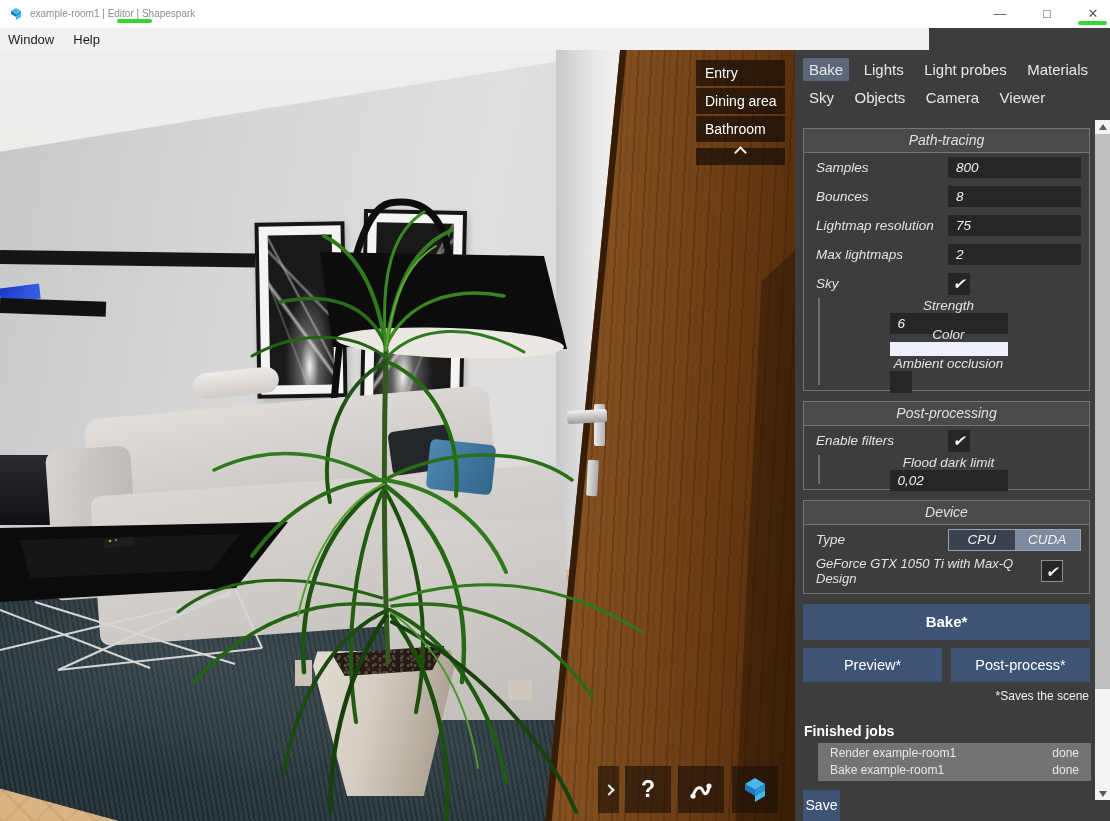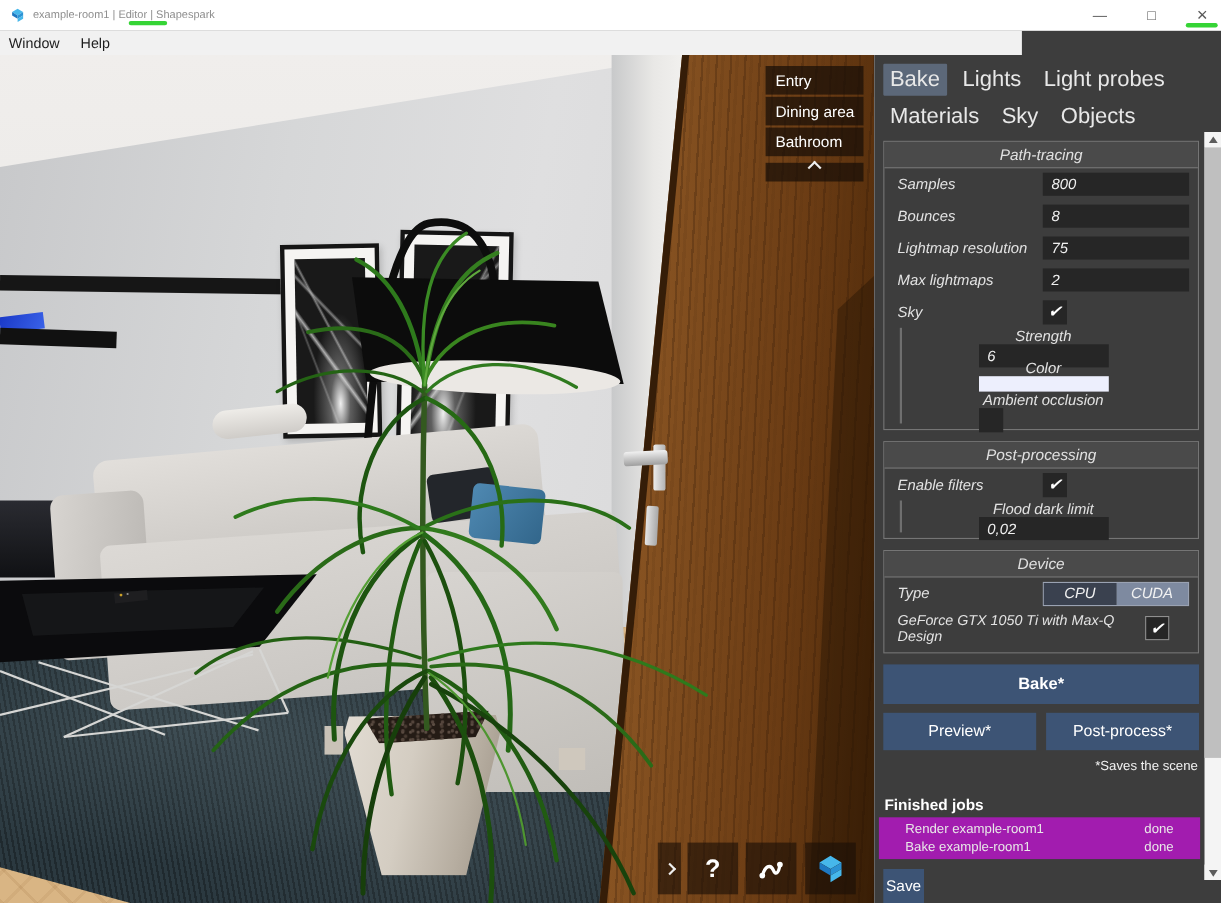--- a/index.html
+++ b/index.html
@@ -85,21 +85,21 @@
   .vp-btn { top:716px; height:47px; background:rgba(26,15,7,.62); color:#fff; display:flex; align-items:center; justify-content:center; cursor:pointer; }
   .vpb-collapse { left:598px; width:21px; }
   .vpb-help { left:625px; width:46px; font-size:23px; font-weight:bold; }
   .vpb-path { left:678px; width:46px; }
   .vpb-logo { left:732px; width:46px; }
   .chevron-right { display:block; width:8px; height:8px; border-top:2px solid #eee; border-right:2px solid #eee; transform:rotate(45deg); }
 
   
   .panel { position:absolute; left:795px; top:50px; width:315px; height:771px; background:#3d3d3d; color:#e3e3e3; }
   .tabs { padding:8px 6px 2px 8px; }
-  .tab { display:inline-block; margin:0 4px 5px 0; padding:3px 6px; font-size:20px; color:#e8e8e8; cursor:pointer; }
+  .tab { display:inline-block; margin:0 4px 5px 0; padding:3px 6px; font-size:15px; color:#e8e8e8; cursor:pointer; }
   .tab.selected { border-radius:1px; }
   .panel-scroll { position:absolute; left:0; top:70px; width:300px; bottom:0; overflow:hidden; }
   .section { margin:8px 5px 10px 8px; border:1px solid #757575;font-style:italic; }
   .section-header { background:#4a4a4a; border-bottom:1px solid #757575; text-align:center; font-size:14px; color:#e0e0e0; padding:3px 0 4px; }
   .row { display:flex; align-items:center; height:29px; padding:0 8px 0 12px; }
   .row .lbl { flex:1; font-size:13.5px; color:#e3e3e3; }
   .val { width:133px; height:21px; background:#262626; color:#f0f0f0; font-size:13.5px; line-height:21px; padding:0 8px; cursor:text; }
   .sub { border-left:2px solid #6f6f6f; margin:0 14px 5px; }
   .sub .row { padding-left:10px; padding-right:8px;flex-direction:column; }
   .sub .val { width:118px; }
@@ -111,21 +111,21 @@
   .seg-opt { flex:1; text-align:center; font-size:13.5px; line-height:20px; color:#f2f2f2; background:#3a414f; cursor:pointer; }
   .seg-opt.selected { background:#7e8aa0; }
   .gpu-row { display:flex; align-items:center; min-height:38px; padding:2px 26px 6px 12px; }
   .gpu-row .lbl { flex:1; font-size:13px; line-height:1.18; color:#e3e3e3; padding-right:10px; }
   .btn { background:#3d5475; color:#fff; text-align:center; cursor:pointer; }
   .bake-btn { margin:10px 5px 0 8px; height:36px; line-height:36px; font-size:15px; font-weight:bold; }
   .btn-row { margin:8px 5px 0 8px; display:flex; gap:9px; }
   .btn-row .btn { flex:1; height:34px; line-height:34px; font-size:14.5px; }
   .saves-note { margin:7px 6px 0 8px; text-align:right; font-size:12px; color:#f2f2f2; }
   .jobs-title { margin:20px 5px 4px 9px; font-size:14px; font-weight:bold; color:#fff; }
-  .jobs-box { margin:0 4px 0 4px; background:#a21caf; padding:2px 16px; }
+  .jobs-box { margin:0 4px 0 23px; background:#737373; padding:2px 4px; }
   .job-row { display:flex; height:17px; align-items:center; padding:0 8px; }
   .job-row .job-name { flex:1; font-size:12px; color:#e8e8e8; }
   .job-row .job-status { font-size:12px; color:#e8e8e8; }
   .save-btn { margin:9px 5px 0 8px; width:37px; height:31px; line-height:31px; font-size:14px; }
 
   
   .scrollbar { position:absolute; right:0; top:70px; width:15px; height:680px; background:#f4f4f4; }
   .sb-arrow { position:absolute; left:0; width:15px; height:14px; background:#f4f4f4; cursor:pointer; }
   .sb-arrow.up { top:0; }
   .sb-arrow.down { bottom:0; }

